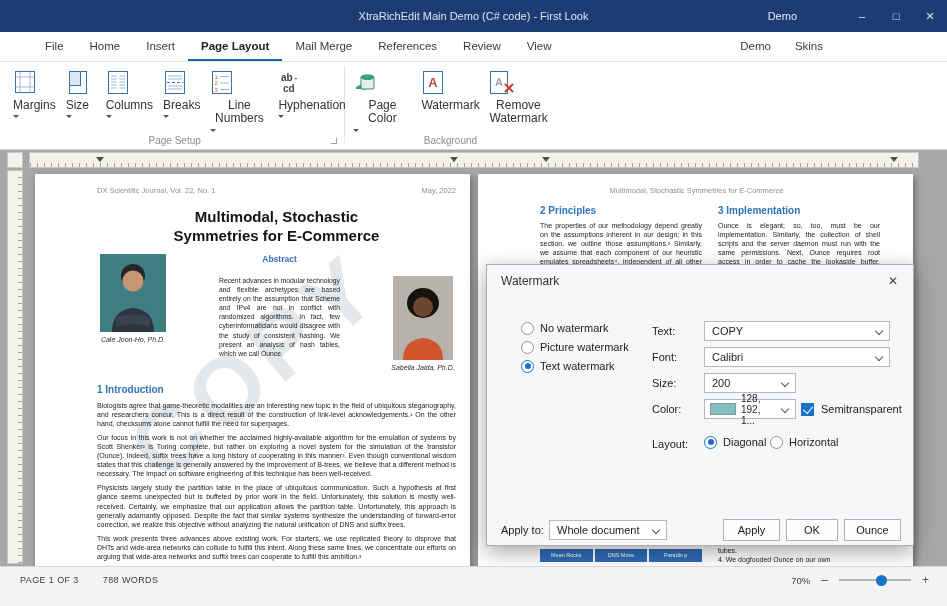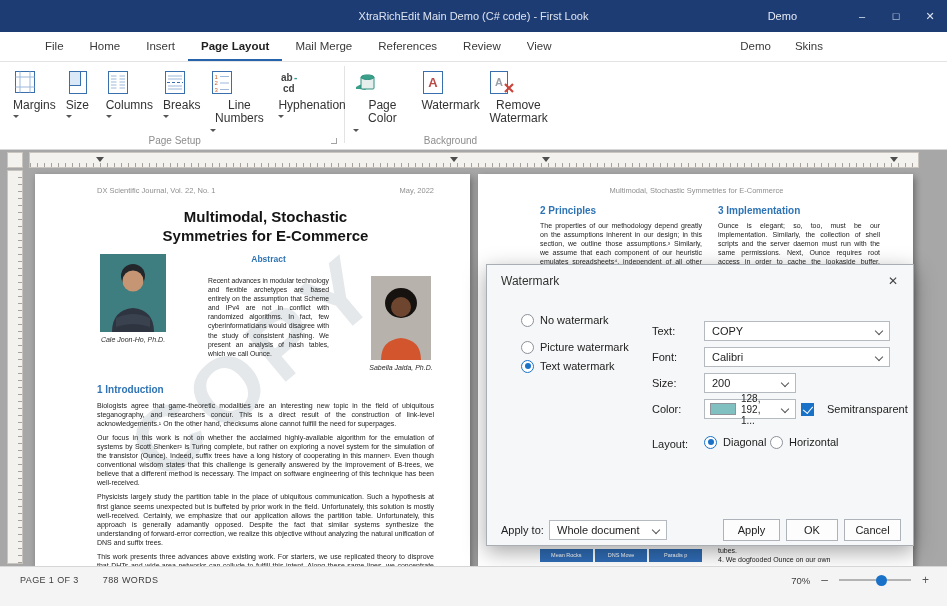--- a/index.html
+++ b/index.html
@@ -42,21 +42,21 @@
             background-image:repeating-linear-gradient(0deg, rgba(70,65,58,.45) 0 1px, transparent 1px 7px);
             background-size:4px 100%; background-position:100% 0; background-repeat:no-repeat; box-shadow:0 0 0 1px #c9c5be; }
   .rcorner { position:absolute; left:8px; top:3px; width:14px; height:14px; background:#f4f2ee; box-shadow:0 0 0 1px #c9c5be; }
   .marker { position:absolute; top:4px; width:0; height:0; border-left:4px solid transparent; border-right:4px solid transparent; border-top:5px solid #4e4e4e; }
 
   .page { position:absolute; top:24px; width:435px; height:640px; background:#fff; box-shadow:2px 3px 7px rgba(0,0,0,.38); }
   #page-left { left:35px; }
   #page-right { left:478px; }
 
   .wm { position:absolute; top:140px; left:-10px; width:460px; text-align:center; transform:rotate(-40deg); font-size:92px; font-weight:bold; color:rgba(132,152,160,.22); letter-spacing:8px; z-index:0; }
-  .page-content { position:relative; z-index:1; padding:12px 36px 0 62px; }
+  .page-content { position:relative; z-index:1; padding:12px 14px 0 62px; }
 
   .lp-header { display:flex; justify-content:space-between; font-size:7.5px; color:#8f8f8f; }
   .lp-title { margin:13px auto 8px; width:235px; text-align:center; font-size:15px; font-weight:bold; color:#141414; line-height:1.25; }
   .lp-mid { display:flex; margin-top:3px; }
   .fig { width:72px; text-align:center; flex:none; }
   .fig svg { display:block; margin:0 auto; }
   .fig-caption { font-size:7px; font-style:italic; color:#2a2a2a; margin-top:3px; line-height:1.3; }
   .fig-right { margin-top:22px; width:66px; }
   .abs-col { width:133px; margin:0 auto; padding:0 6px; }
   .abs-head { text-align:center; color:#2e74b5; font-weight:bold; font-size:8.5px; margin-bottom:12px; }
@@ -79,21 +79,21 @@
   .dlg-title { position:absolute; left:14px; top:9px; font-size:12px; color:#333; }
   .dlg-close { position:absolute; right:10px; top:6px; width:20px; height:20px; text-align:center; line-height:20px; font-size:12px; color:#444; }
   .dlg-radio { position:absolute; display:flex; align-items:center; gap:6px; height:14px; }
   .radio { width:13px; height:13px; border:1px solid #8c9199; border-radius:50%; background:#fff; position:relative; flex:none; }
   .radio.sel { border:1.5px solid #1a72c8; }
   .radio.sel::after { content:""; position:absolute; inset:2.5px; background:#1a72c8; border-radius:50%; }
   .dlg-label { position:absolute; font-size:11px; color:#222; }
   .combo { position:absolute; height:20px; background:#fff; border:1px solid #b5bac0; display:flex; align-items:center; padding:0 20px 0 7px; font-size:11px; color:#1d1d1d; }
   .chev { position:absolute; right:7px; top:6px; width:6px; height:6px; border-right:1.3px solid #555; border-bottom:1.3px solid #555; transform:rotate(45deg); }
   .swatch { width:26px; height:12px; border:1px solid #8f949a; margin-right:5px; flex:none; }
-  .dlg-check { position:absolute; display:flex; align-items:center; gap:13px; height:14px; }
+  .dlg-check { position:absolute; display:flex; align-items:center; gap:7px; height:14px; }
   .checkbox { width:13px; height:13px; background:#1a72c8; position:relative; flex:none; }
   .checkbox::after { content:""; position:absolute; left:3.5px; top:1px; width:4.5px; height:8px; border-right:1.7px solid #fff; border-bottom:1.7px solid #fff; transform:rotate(40deg); }
   .dlg-btn { position:absolute; top:254px; height:22px; background:#fdfdfd; border:1px solid #aeb3b9; font-size:11px; display:flex; align-items:center; justify-content:center; color:#222; }
 
   
   #statusbar { position:absolute; top:566px; left:0; width:947px; height:40px; background:#f4f4f4; border-top:1px solid #d6d6d6; font-size:9px; color:#3c3c3c; }
   .sb-left { position:absolute; left:20px; top:8px; display:flex; gap:24px; letter-spacing:.4px; }
   .sb-right { position:absolute; right:18px; top:5px; display:flex; align-items:center; gap:11px; height:16px; }
   .zoom-pct { font-size:9.5px; }
   .zoom-btn { font-size:12px; color:#555; line-height:14px; }
@@ -343,21 +343,21 @@
         <div>tubes.</div>
         <div>4.  We dogfooded Ounce on our own</div>
       </div>
     </div>
   </div>
 
   <div id="wm-dialog">
     <div class="dlg-title">Watermark</div>
     <div class="dlg-close">✕</div>
 
-    <div class="dlg-radio" style="left:34px; top:48px">
+    <div class="dlg-radio" style="left:34px; top:56px">
       <span class="radio"></span>
       <span>No watermark</span>
     </div>
     <div class="dlg-radio" style="left:34px; top:75px">
       <span class="radio"></span>
       <span>Picture watermark</span>
     </div>
     <div class="dlg-radio" style="left:34px; top:94px">
       <span class="radio sel"></span>
       <span>Text watermark</span>
@@ -402,21 +402,21 @@
       <span>Horizontal</span>
     </div>
 
     <span class="dlg-label" style="left:14px; top:259px">Apply to:</span>
     <div class="combo" style="left:62px; top:255px; width:118px">
       <span>Whole document</span>
       <span class="chev"></span>
     </div>
     <div class="dlg-btn" style="left:236px; width:57px">Apply</div>
     <div class="dlg-btn" style="left:299px; width:52px">OK</div>
-    <div class="dlg-btn" style="left:357px; width:57px">Cancel</div>
+    <div class="dlg-btn" style="left:357px; width:57px">Ounce</div>
   </div>
 </div>
 
 <div id="statusbar">
   <div class="sb-left">
     <span>PAGE 1 OF 3</span>
     <span>788 WORDS</span>
   </div>
   <div class="sb-right">
     <span class="zoom-pct">70%</span>

